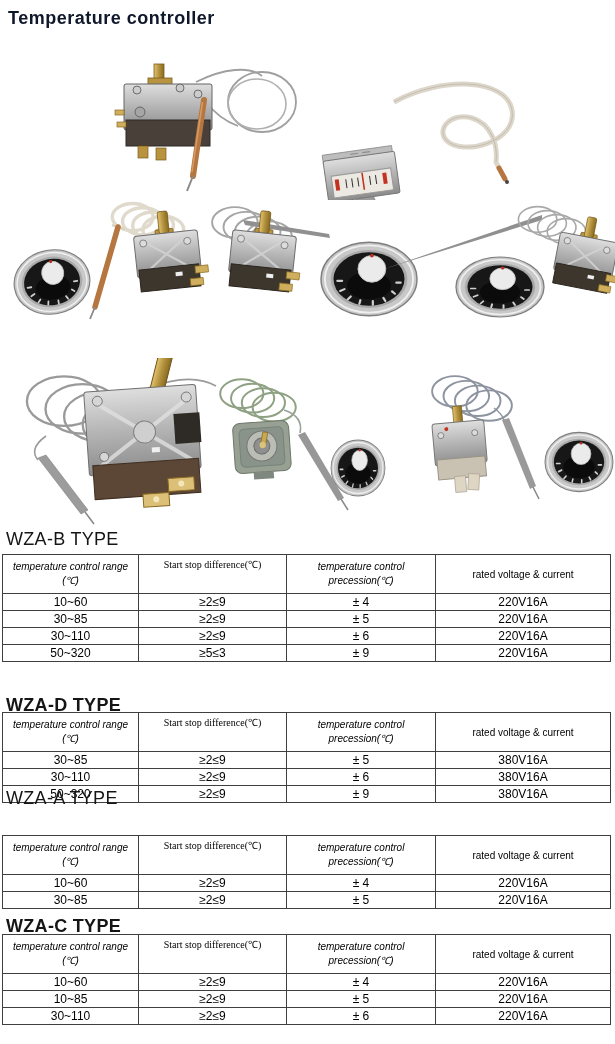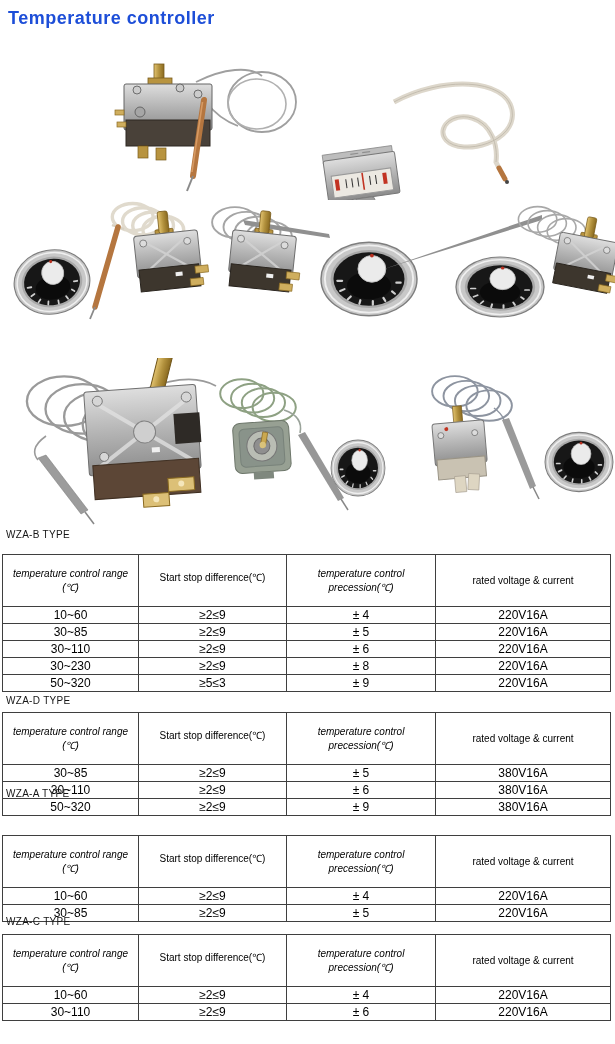--- a/index.html
+++ b/index.html
@@ -2,50 +2,50 @@
 <html><head>
 <meta charset="utf-8">
 <style>
   html,body{margin:0;padding:0;}
   body{
     width:615px;height:1044px;position:relative;background:#ffffff;
     font-family:"Liberation Sans",sans-serif;color:#000;overflow:hidden;
   }
   .page-title{
     position:absolute;left:8px;top:8px;font-size:18px;font-weight:bold;
-    letter-spacing:.5px;color:#1d4ed8;white-space:nowrap;
+    letter-spacing:.5px;color:#0f172a;white-space:nowrap;
   }
   .imgrow{position:absolute;left:0;display:block;}
   #row1{top:60px;}
   #row2{top:195px;}
   #row3{top:358px;}
   .section-heading{
-    position:absolute;left:6px;font-size:10px;color:#151515;letter-spacing:.3px;
+    position:absolute;left:6px;font-size:18px;color:#151515;letter-spacing:.3px;
     white-space:nowrap;
   }
   #h-wzab{top:529px;}
-  #h-wzad{top:695px;}
+  #h-wzad{top:695px;font-weight:bold;}
   #h-wzaa{top:788px;}
-  #h-wzac{top:916px;}
+  #h-wzac{top:916px;font-weight:bold;}
   table.spec{
     position:absolute;left:2px;width:608px;border-collapse:collapse;table-layout:fixed;
     font-size:10px;
   }
   #t-wzab{top:554px;}
   #t-wzad{top:712px;}
   #t-wzaa{top:835px;}
   #t-wzac{top:934px;}
   .spec col.c1{width:136px;} .spec col.c2{width:148px;}
   .spec col.c3{width:149px;} .spec col.c4{width:175px;}
   .spec th,.spec td{
     border:1px solid #3f3f3f;text-align:center;vertical-align:middle;
     font-weight:normal;padding:0;line-height:13px;color:#000;
   }
   .spec th{height:35px;font-size:10px;}
-  .spec th.va-top{vertical-align:top;padding-top:16px;}
+  .spec th.va-top{vertical-align:top;padding-top:3px;font-family:Liberation Serif, serif;}
   .spec td{height:16px;font-size:12px;}
   .hline{display:block;line-height:14px;font-style:italic;}
 </style>
 </head>
 <body>
 
 <div class="page-title">Temperature controller</div>
 
 <svg width="0" height="0" style="position:absolute" aria-hidden="true">
   <defs>
@@ -280,26 +280,20 @@
       <td>± 5</td>
       <td>220V16A</td>
     </tr>
     <tr>
       <td>30~110</td>
       <td>≥2≤9</td>
       <td>± 6</td>
       <td>220V16A</td>
     </tr>
     <tr>
-      <td>30~230</td>
-      <td>≥2≤9</td>
-      <td>± 8</td>
-      <td>220V16A</td>
-    </tr>
-    <tr>
       <td>50~320</td>
       <td>≥5≤3</td>
       <td>± 9</td>
       <td>220V16A</td>
     </tr>
   </tbody>
 </table>
 
 <div id="h-wzad" class="section-heading">WZA-D TYPE</div>
 <table id="t-wzad" class="spec">
@@ -406,19 +400,25 @@
     </tr>
   </thead>
   <tbody>
     <tr>
       <td>10~60</td>
       <td>≥2≤9</td>
       <td>± 4</td>
       <td>220V16A</td>
     </tr>
     <tr>
+      <td>10~85</td>
+      <td>≥2≤9</td>
+      <td>± 5</td>
+      <td>220V16A</td>
+    </tr>
+    <tr>
       <td>30~110</td>
       <td>≥2≤9</td>
       <td>± 6</td>
       <td>220V16A</td>
     </tr>
   </tbody>
 </table>
 
 </body></html>

